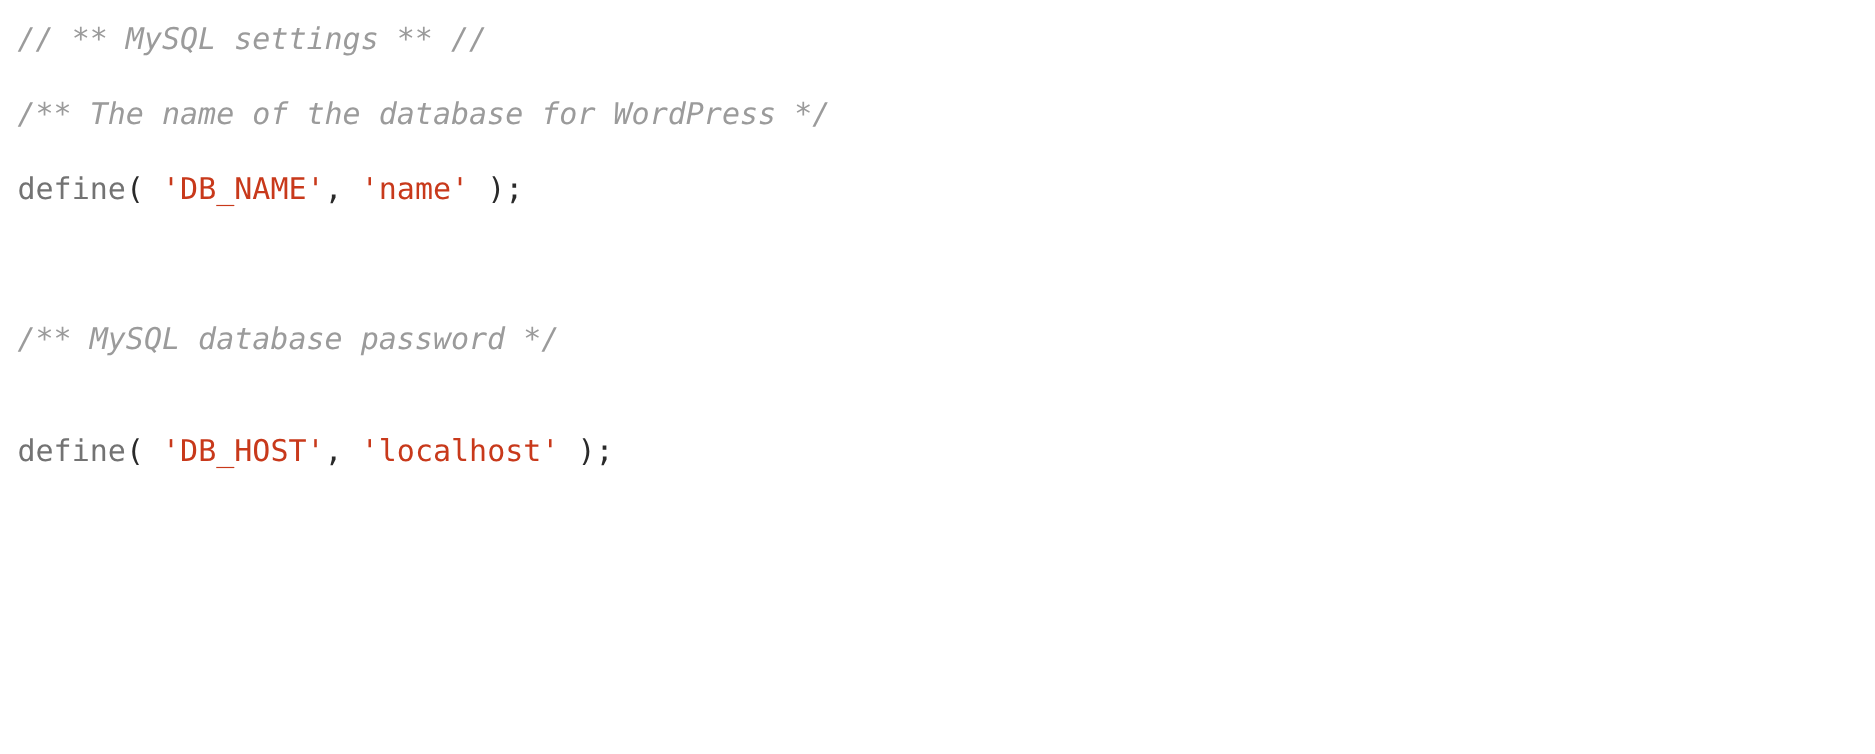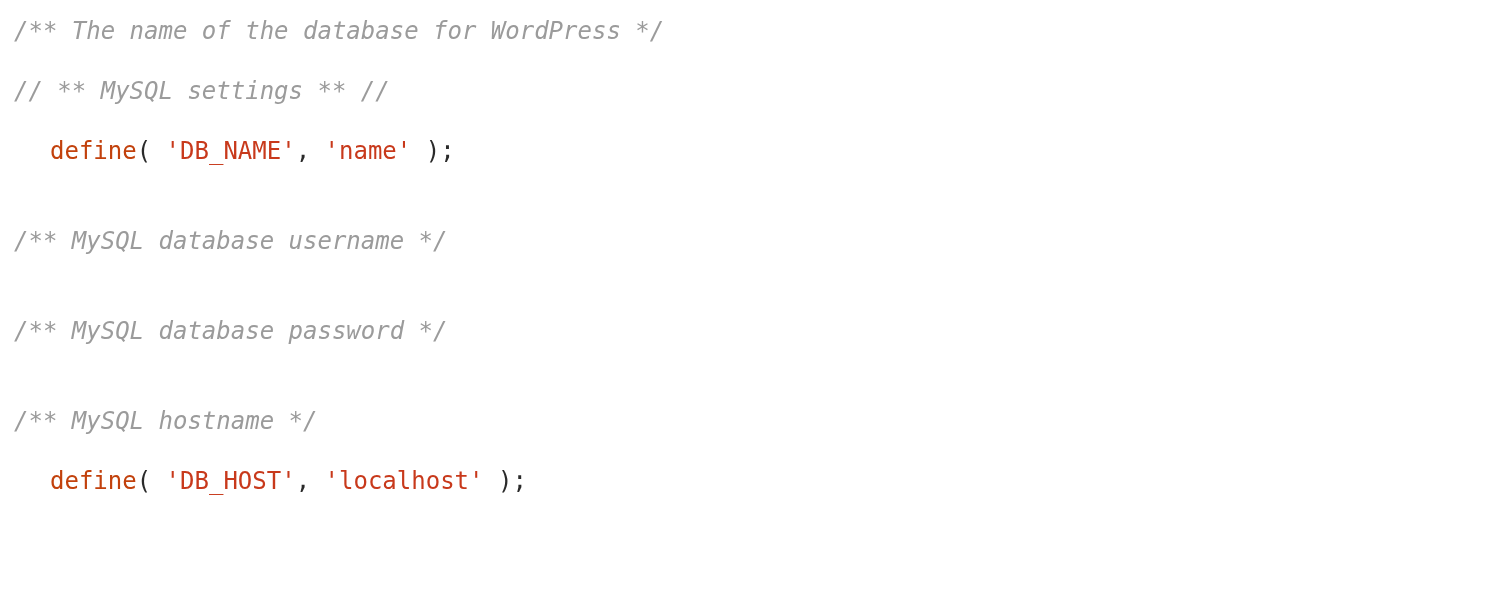--- a/index.html
+++ b/index.html
@@ -23,35 +23,33 @@
   }
   .cursor {
     display: inline-block;
     width: 0;
     height: 1em;
     border-left: 2px solid #000000;
     vertical-align: -3px;
     margin-left: -1px;
   }
   .tok-comment { color: #9b9b9b; font-style: italic; }
-  .tok-func    { color: #c2410c; margin-left: 36px; }
+  .tok-func    { color: #737373; }
   .tok-punct   { color: #2a2a2a; }
   .tok-string  { color: #c8391b; text-align: center; }
 </style>
 </head>
 <body>
 
-<pre class="code" id="code-block"><span class="line"><span class="tok-comment">/** The name of the database for WordPress */</span></span>
-<span class="line"><span class="tok-comment">// ** MySQL settings ** //</span></span>
+<pre class="code" id="code-block"><span class="line"><span class="tok-comment">// ** MySQL settings ** //</span></span>
+<span class="line"><span class="tok-comment">/** The name of the database for WordPress */</span></span>
 <span class="line"><span class="tok-func">define</span><span class="tok-punct">( </span><span class="tok-string">'DB_NAME'</span><span class="tok-punct">, </span><span class="tok-string">'name'</span><span class="tok-punct"> );</span></span>
 <span class="line"><span></span></span>
-<span class="line"><span class="tok-comment">/** MySQL database username */</span></span>
 <span class="line"><span></span></span>
 <span class="line"><span class="tok-comment">/** MySQL database password */</span></span>
 <span class="line"><span></span></span>
-<span class="line"><span class="tok-comment">/** MySQL hostname */</span></span>
 <span class="line"><span class="tok-func">define</span><span class="tok-punct">( </span><span class="tok-string">'DB_HOST'</span><span class="tok-punct">, </span><span class="tok-string">'localhost'</span><span class="tok-punct"> );</span></span>
 <span class="line"><span></span></span>
 
 
 <span class="line"><span></span></span>
 
 </pre>
 
 </body></html>

